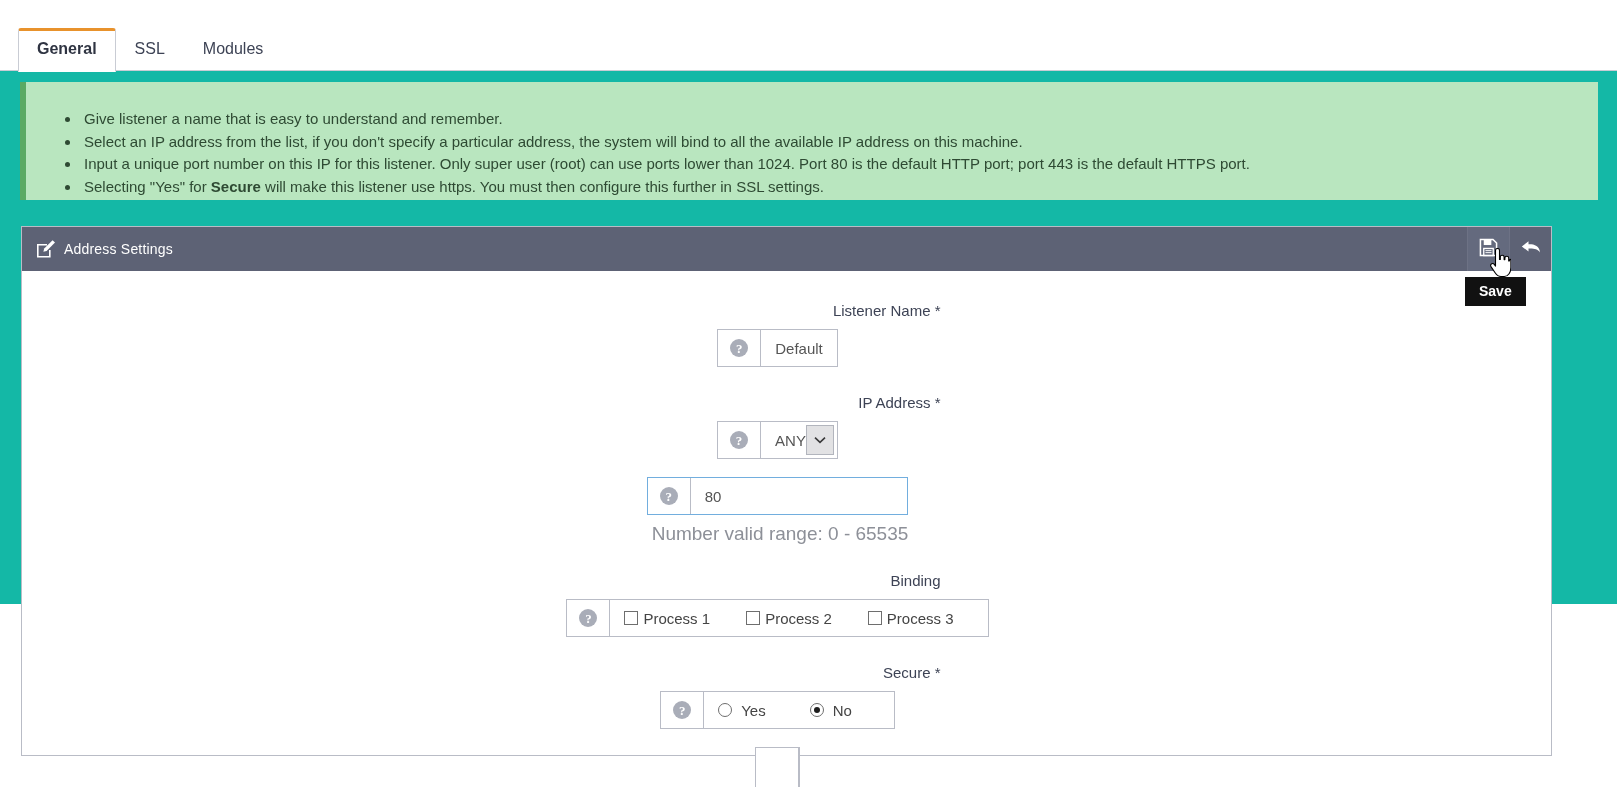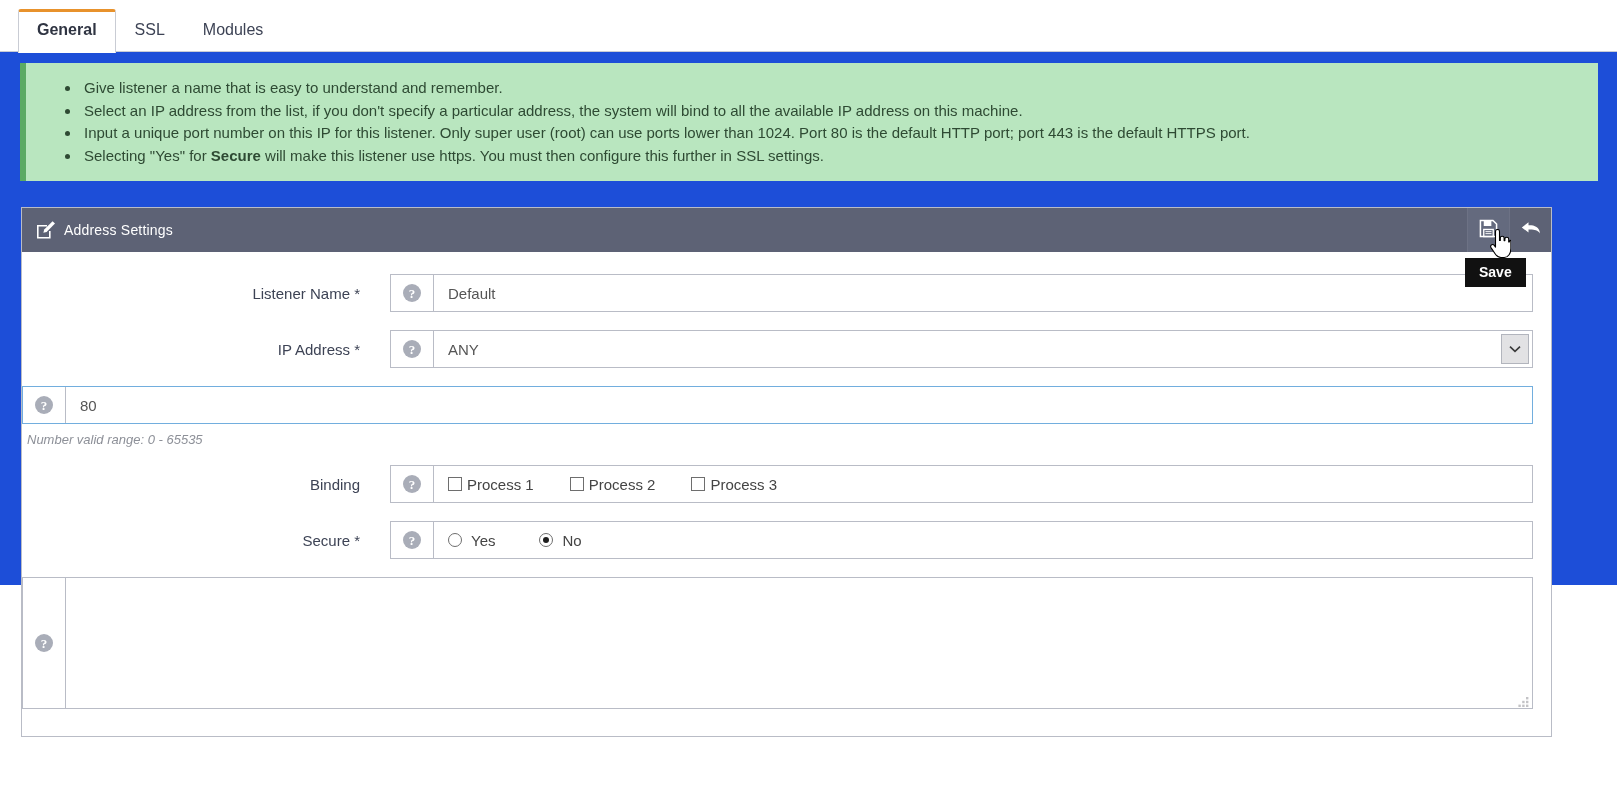--- a/index.html
+++ b/index.html
@@ -4,21 +4,21 @@
 <style>
   * { box-sizing: border-box; }
   html, body {
     margin: 0; padding: 0;
     width: 1617px; height: 787px;
     background: #ffffff;
     font-family: "Liberation Sans", sans-serif;
     color: #333;
     overflow: hidden;
   }
-  .page { position: relative; width: 1617px; height: 585px; background:#1d4ed8; }
+  .page { position: relative; width: 1617px; height: 585px; background:#14b8a6;margin-top:19px; }
 
   
   .tabbar {
     position: absolute; left: 0; top: 0; width: 1617px; height: 52px;
     border-bottom: 1px solid #c9ccd4;
     background: #fff;
   }
   .tabs { display: flex; align-items: flex-end; height: 52px; padding-left: 18px; }
   .tab {
     position: relative;
@@ -42,21 +42,21 @@
     padding-top: 8px;
   }
   .tab.plain { color: #3d4355; }
 
   
   .infobox {
     position: absolute; left: 20px; top: 63px; width: 1578px; height: 118px;
     background: #b9e6bf;
     border-left: 6px solid #5aaa63;
   }
-  .infobox ul { margin: 0; padding: 14px 10px 10px 56px; list-style: none; }
+  .infobox ul { margin: 0; padding: 26px 10px 10px 56px; list-style: none; }
   .infobox li {
     position: relative;
     font-size: 15px;
     line-height: 22.5px;
     color: #2e4a33;
     padding-left: 2px;
   }
   .infobox li::before {
     content: "";
     position: absolute;
@@ -98,22 +98,23 @@
     display: flex; align-items: center; justify-content: center;
     border-left: 1px solid #6d7285;
     cursor: pointer;
   }
   .hdr-btn.hover { background: #646a7e; }
 
   
   .form { padding: 0; position: relative; }
   .row {
     display: flex;
-    align-items: flex-end;
+    align-items: center;
     margin-top: 18px;
+    flex-direction: column;
   }
   .row:first-child { margin-top: 22px; }
   .label {
     width: 368px;
     text-align: right;
     padding-right: 30px;
     font-size: 15px;
     color: #3d4355;
     line-height: 36px;
   }
@@ -145,24 +146,23 @@
   }
   .inputcell {
     flex: 1;
     display: flex; align-items: center;
     padding: 0 14px;
     font-size: 15px;
     color: #444;
   }
   .inputcell .val { color: #555; }
   .hint {
-    font-size: 13px;
+    font-size: 19px;
     color: #8d9098;
     padding: 8px 0 0 5px;
-    font-style: italic;
   }
 
   
   .selectrow .inputcell { padding-right: 0; }
   .select-arrow {
     width: 28px;
     margin: 3px 3px 3px 0;
     background: #e2e2e4;
     border: 1px solid #b2b5bd;
     display: flex; align-items: center; justify-content: center;

